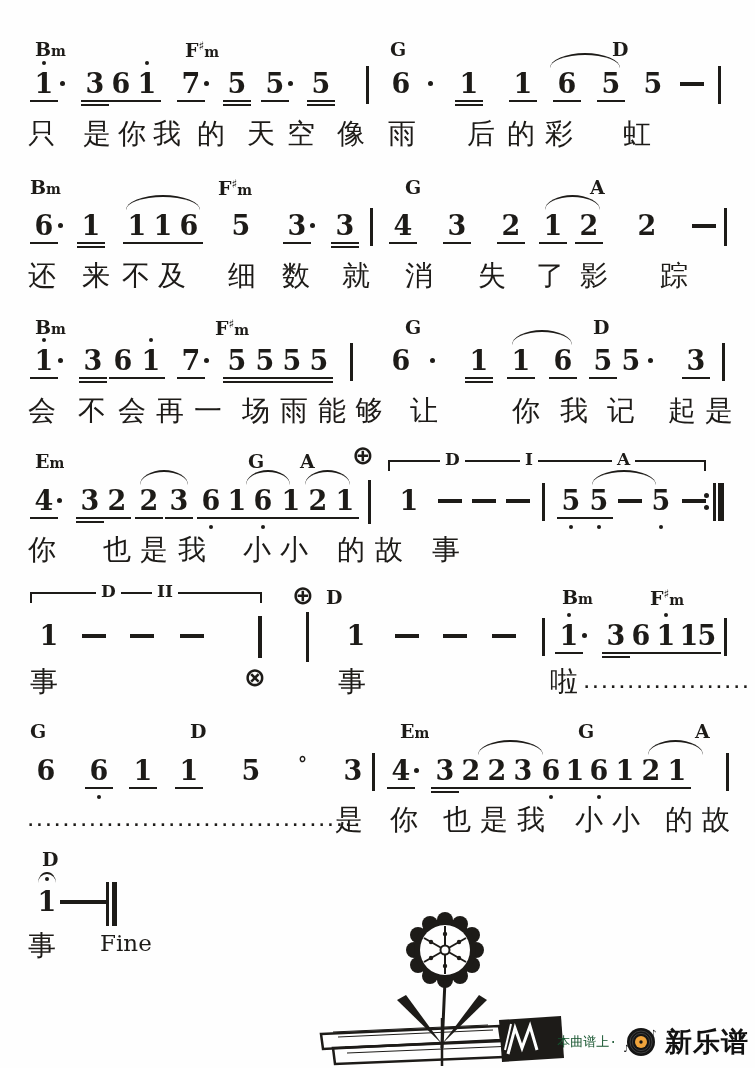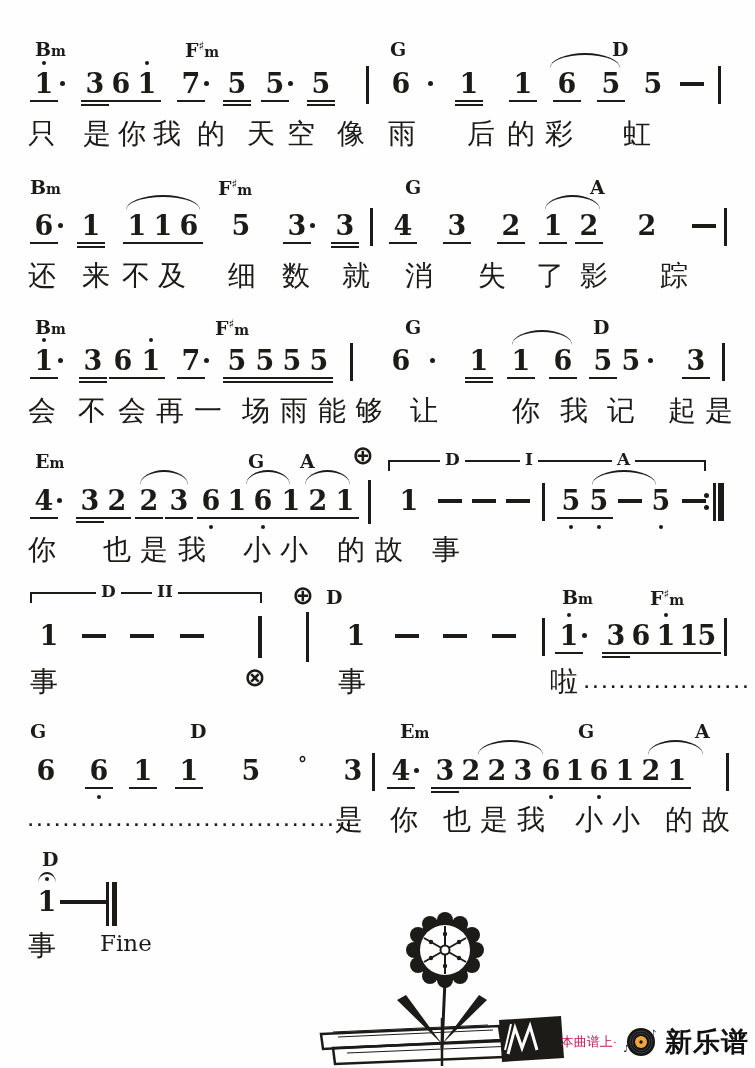--- a/index.html
+++ b/index.html
@@ -26,21 +26,21 @@
   .coda,.segno{position:absolute;font-family:"DejaVu Sans",sans-serif;font-size:26px;font-weight:bold;line-height:1;}
   .breath{position:absolute;font-size:18px;font-weight:bold;line-height:1;}
   .ferm-arc{position:absolute;width:18px;height:9px;border-top:2.5px solid #1d1b18;border-radius:50% 50% 0 0/100% 100% 0 0;}
   .ferm-dot{position:absolute;width:4px;height:4px;border-radius:50%;background:#1d1b18;}
   
   .lyric{position:absolute;font-family:"DejaVu Sans",sans-serif;font-size:28px;line-height:1;white-space:nowrap;}
   .lyric.dots{font-size:14px;font-weight:bold;letter-spacing:3.5px;top-margin:0;margin-top:12px;}
   .lyric.fine{font-family:"DejaVu Serif",serif;font-size:23px;}
   
   .wm{position:absolute;right:6px;bottom:8px;display:flex;align-items:center;gap:6px;}
-  .wm-prefix{font-family:Liberation Sans, sans-serif;font-size:13px;color:#be185d;}
+  .wm-prefix{font-family:Liberation Mono, monospace;font-size:13px;color:#14532d;}
   .wm-brand{font-family:"DejaVu Sans",sans-serif;font-size:27px;font-weight:900;color:#111;letter-spacing:1px;}
   .art{position:absolute;left:303px;top:898px;}
 </style>
 </head>
 <body>
 
 <div class="page">
   <div class="score">
       <div class="sys">
         <div class="chord" style="left: 35px; top: 40px;"><span class="croot">B</span><span class="csuf">m</span></div>

